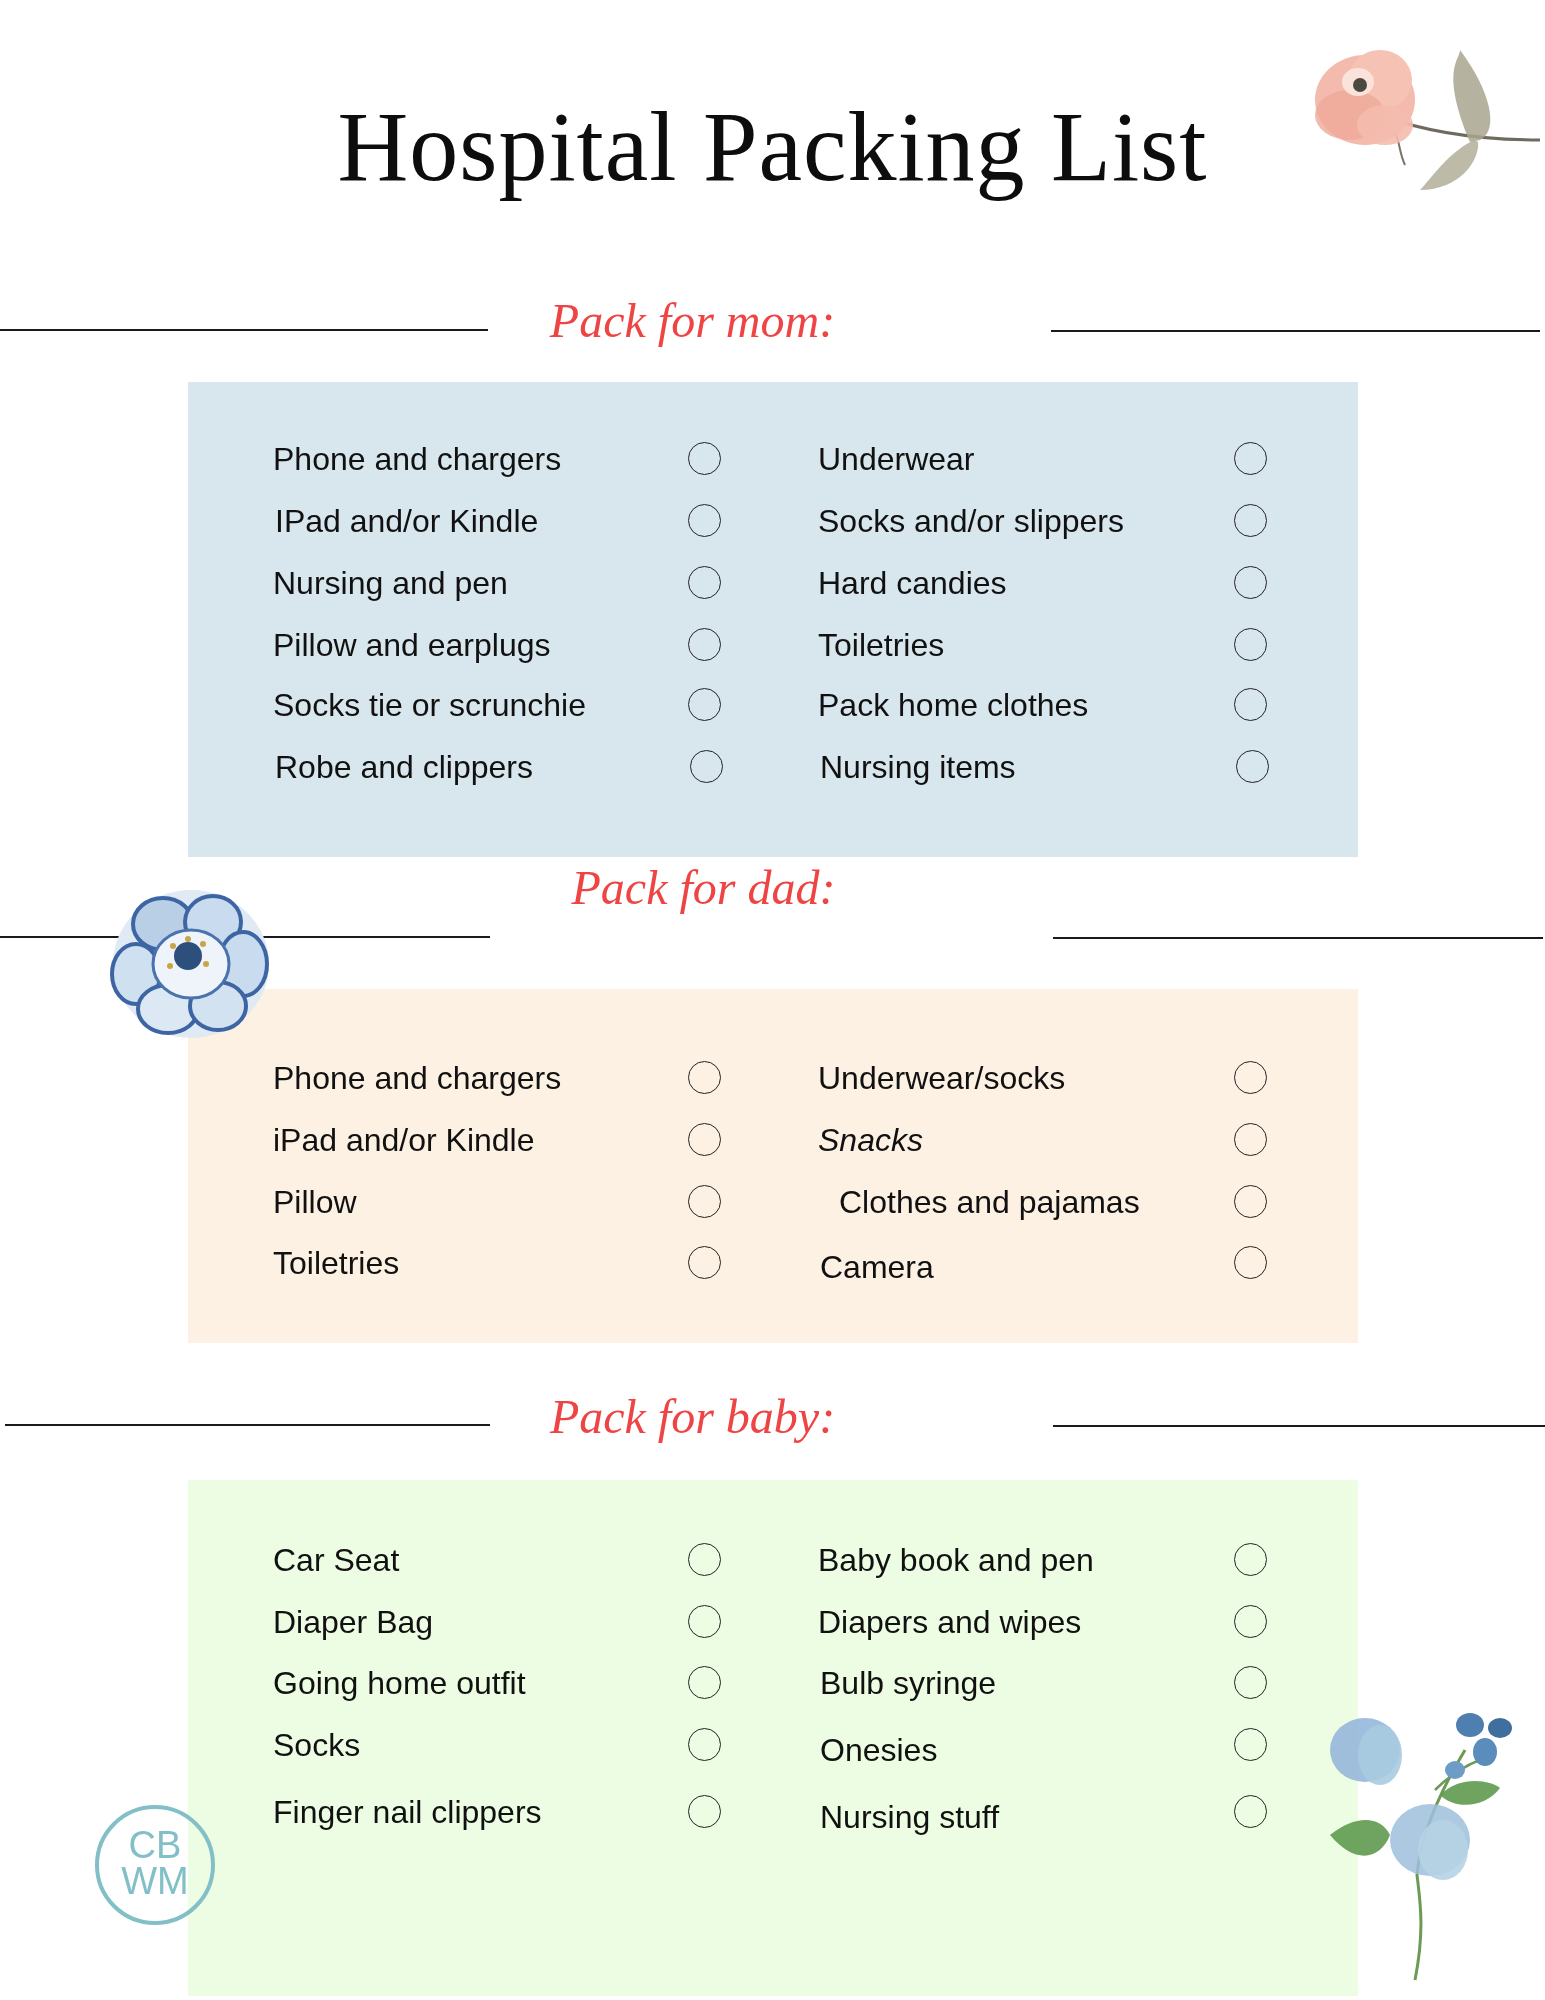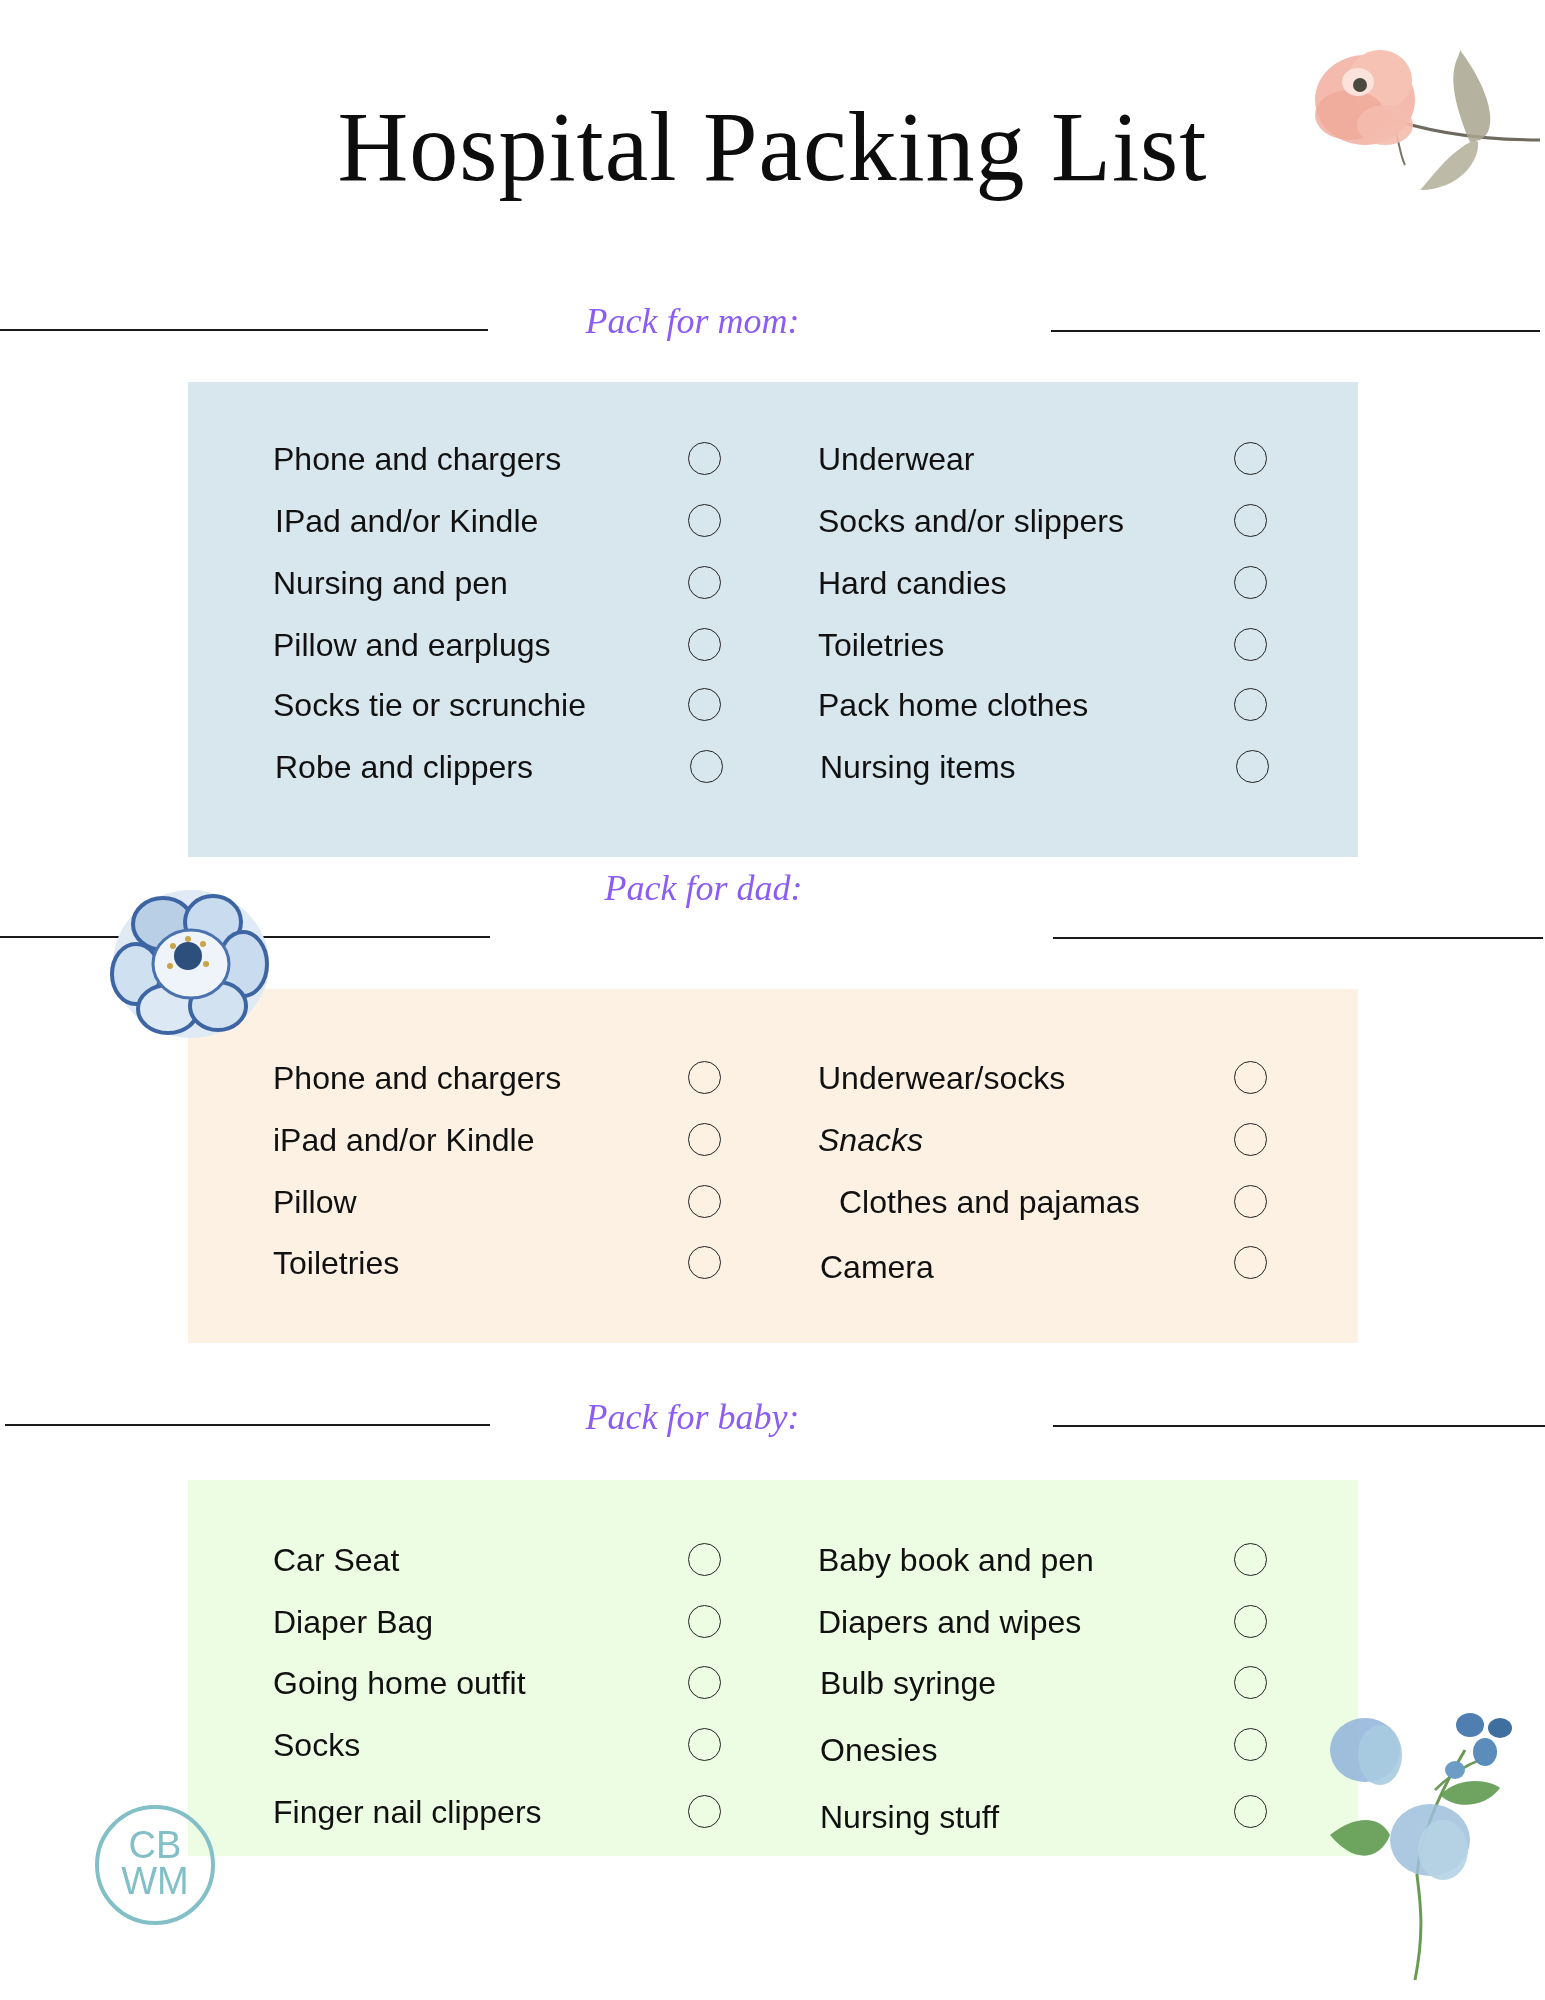--- a/index.html
+++ b/index.html
@@ -5,21 +5,21 @@
   html, body { margin:0; padding:0; }
   body { width:1545px; height:2000px; background:#ffffff; position:relative; overflow:hidden;
          font-family:"Liberation Sans", "DejaVu Sans", sans-serif; color:#111; }
   .abs { position:absolute; }
   .title { position:absolute; left:0; width:1545px; top:92px; text-align:center;
            font-family:"Liberation Serif", "DejaVu Serif", serif; font-size:100px; line-height:110px;
            letter-spacing:1px; color:#0d0d0d; transform:scaleX(0.98); }
   .hline { position:absolute; height:2px; background:#1a1a1a; }
   .section-title { position:absolute; left:0; width:1385px; text-align:center;
            font-family:"Liberation Serif", "DejaVu Serif", serif; font-style:italic;
-           font-size:36px; line-height:50px; color:#8b5cf6; }
+           font-size:48px; line-height:50px; color:#ef4444; }
   .box { position:absolute; left:188px; width:1170px; }
   .item { position:absolute; font-size:32px; line-height:40px; color:#111; white-space:nowrap; }
   .check { position:absolute; width:33px; height:33px; border:1.6px solid #222; border-radius:50%;
            box-sizing:border-box; background:transparent; cursor:pointer; }
   .logo { position:absolute; left:95px; top:1805px; width:120px; height:120px; border:4px solid #82bfc7;
           border-radius:50%; box-sizing:border-box; color:#82bfc7; text-align:center;
           font-family:"Liberation Sans", sans-serif; font-size:38px; line-height:36px; padding-top:18px; }
   .logo span { display:block; }
 </style>
 </head>
@@ -110,21 +110,21 @@
     <circle cx="95" cy="60" r="3" fill="#c9a44a"></circle>
   <circle cx="62" cy="82" r="3" fill="#c9a44a"></circle>
     <circle cx="98" cy="80" r="3" fill="#c9a44a"></circle>
   <circle cx="80" cy="55" r="3" fill="#c9a44a"></circle>
 </svg>
 
 <div class="hline" style="left:5px;top:1424px;width:485px;"></div>
 <div class="hline" style="left:1053px;top:1425px;width:492px;"></div>
 <div class="section-title" style="top:1392px;">Pack for baby:</div>
 
-<div class="box" style="top:1480px;height:376px;background:#edfde3;">
+<div class="box" style="top:1480px;height:516px;background:#edfde3;">
   <span class="item" style="left:85px;top:60px;">Car Seat</span>
   <span class="item" style="left:85px;top:122px;">Diaper Bag</span>
   <span class="item" style="left:85px;top:183px;">Going home outfit</span>
   <span class="item" style="left:85px;top:245px;">Socks</span>
   <span class="item" style="left:85px;top:312px;">Finger nail clippers</span>
   <div class="check" style="left:500px;top:63px;"></div>
   <div class="check" style="left:500px;top:125px;"></div>
   <div class="check" style="left:500px;top:186px;"></div>
   <div class="check" style="left:500px;top:248px;"></div>
   <div class="check" style="left:500px;top:315px;"></div>

